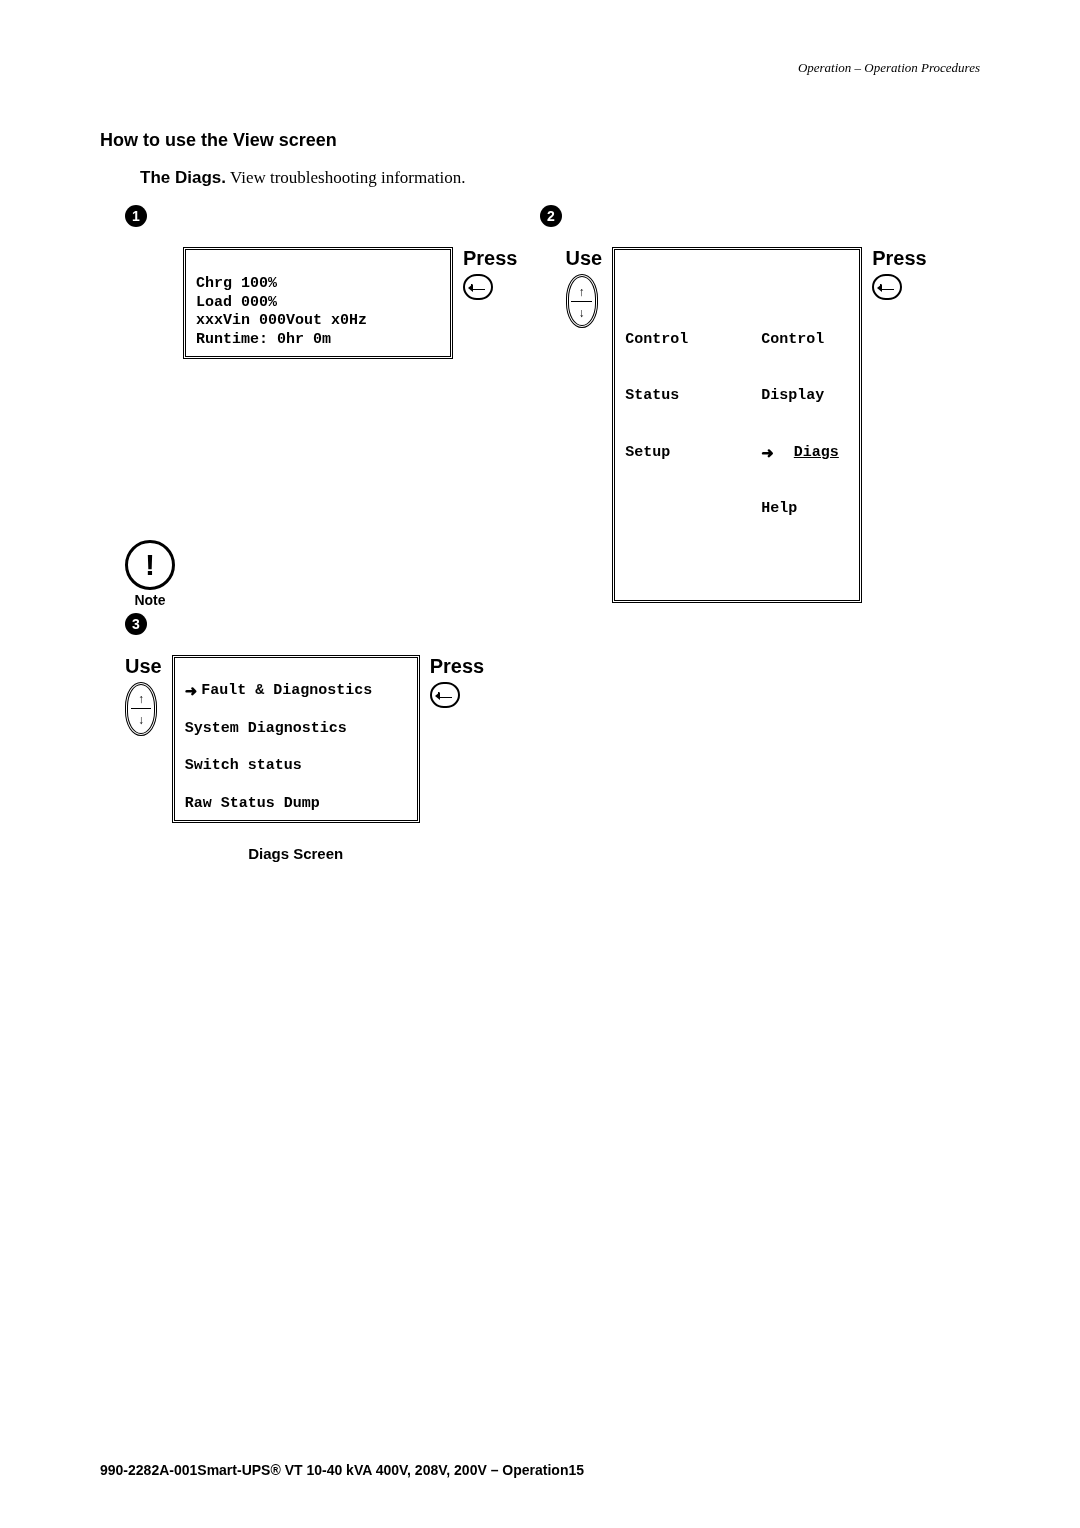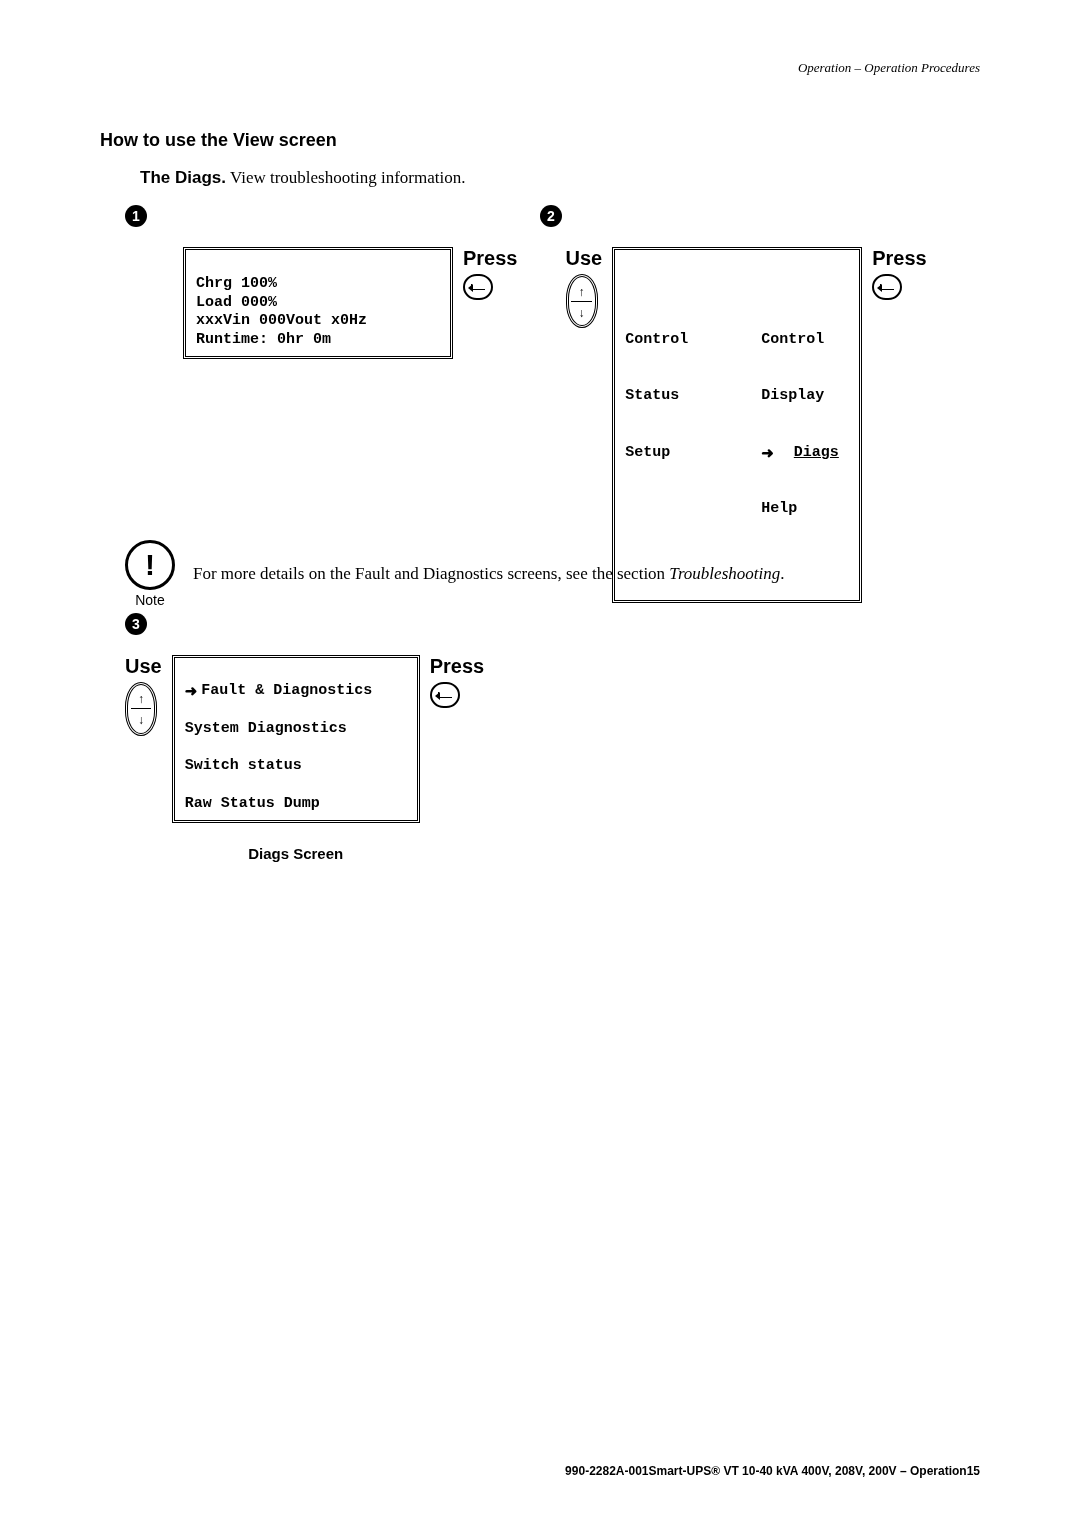--- a/index.html
+++ b/index.html
@@ -103,34 +103,34 @@
       gap: 18px;
     }
     .note-icon {
       width: 50px; height: 50px;
       border: 3px solid #000; border-radius: 50%;
       display: flex; align-items: center; justify-content: center;
       font-family: Arial; font-weight: bold; font-size: 30px;
     }
     .note-label {
       font-family: Arial, Helvetica, sans-serif;
-      font-weight: normal;
+      font-weight: bold;
       font-size: 14px;
       text-align: center; margin-top: 2px;
     }
     .note-text { font-size: 17px; }
     .note-text i { font-style: italic; }
     .footer {
       position: absolute;
       bottom: 50px;
       left: 100px; right: 100px;
-      display: flex; justify-content: flex-end;
-      font-family: Arial, Helvetica, sans-serif;
-      font-weight: bold;
-      font-size: 12px;
+      display: flex; justify-content: flex-start;
+      font-family: Arial, Helvetica, sans-serif;
+      font-weight: bold;
+      font-size: 14px;
     }
     .ml { margin-left: 16px; text-decoration: underline; }
     .enter-glyph {
       display: inline-block;
       border-bottom: 1.5px solid #000;
       border-left: 1.5px solid #000;
       width: 14px; height: 6px;
       position: relative;
     }
     .enter-glyph::after {
@@ -244,22 +244,19 @@
       </div>
     </div>
   </div>
 </div>
 
 <div class="note-block">
   <div style="text-align:center;">
     <div class="note-icon">!</div>
     <div class="note-label">Note</div>
   </div>
-  <div class="note-text">
-    <span>For more details on the Fault and Diagnostics screens, see the section </span><i>Troubleshooting</i><span>.</span>
-  </div>
 </div>
 
 <div class="footer">
   <span>990-2282A-001</span>
   <span>Smart-UPS® VT 10-40 kVA 400V, 208V, 200V – Operation</span>
   <span>15</span>
 </div>
 
 </body></html>

